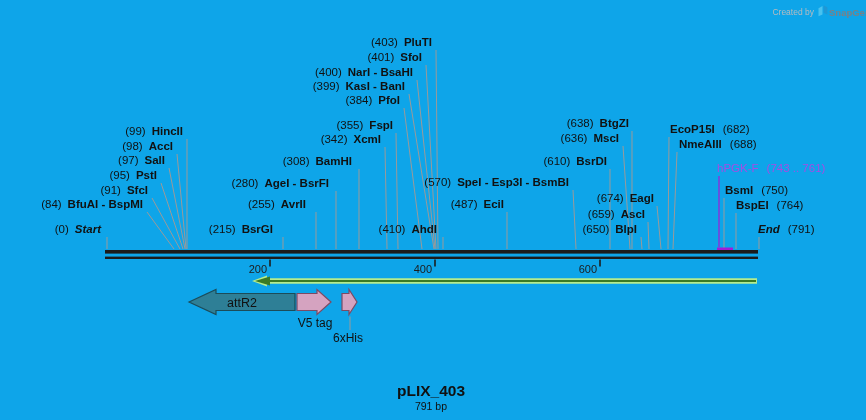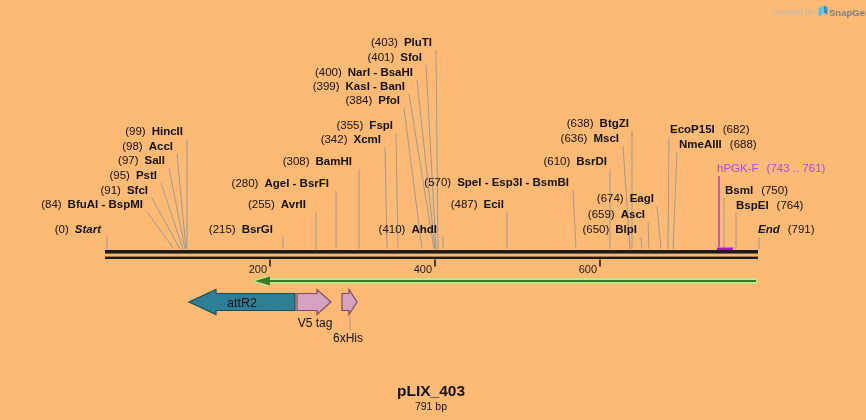--- a/index.html
+++ b/index.html
@@ -1,16 +1,16 @@
 <!DOCTYPE html>
 <html><head>
 <meta charset="utf-8">
 <style>
   html,body{margin:0;padding:0;background:#ffffff;}
-  #canvas{position:relative;width:866px;height:420px;background:#fdba74;overflow:hidden;}
+  #canvas{position:relative;width:866px;height:420px;background:#0ea5e9;overflow:hidden;}
   svg{position:absolute;left:0;top:0;}
   svg text{font-family:"Liberation Sans",sans-serif;fill:#111;}
   .num{font-size:11.5px;font-weight:normal;}
   .name{font-size:11.5px;font-weight:bold;}
   .marker .name{font-style:italic;}
   .primer-text{font-size:11.5px;fill:#a44de4;}
   .leader{stroke:#9a9a9a;stroke-width:1;fill:none;}
   .ruler-num{font-size:11px;fill:#1c1c1c;}
   .feature-label{font-size:12px;}
   .attr2-label{font-size:12.5px;}

